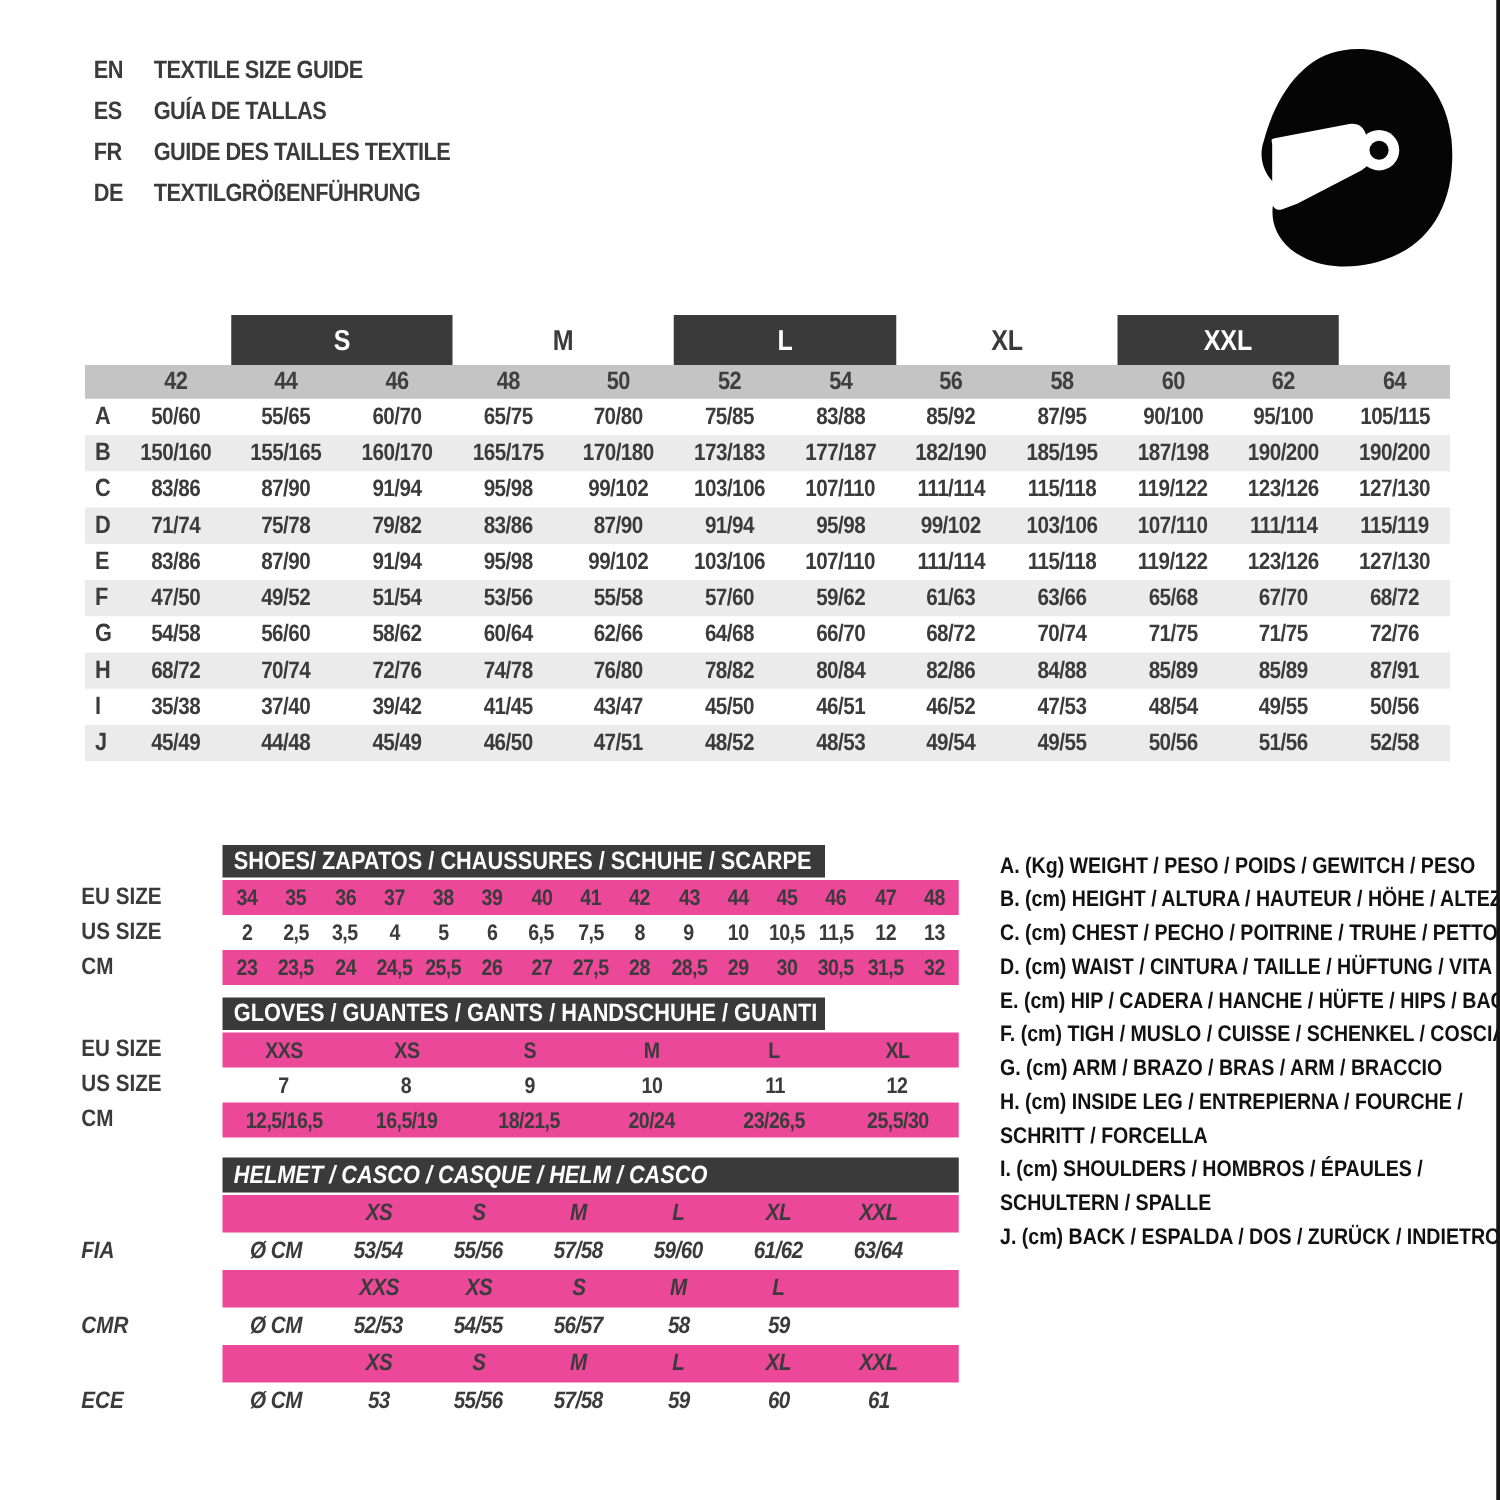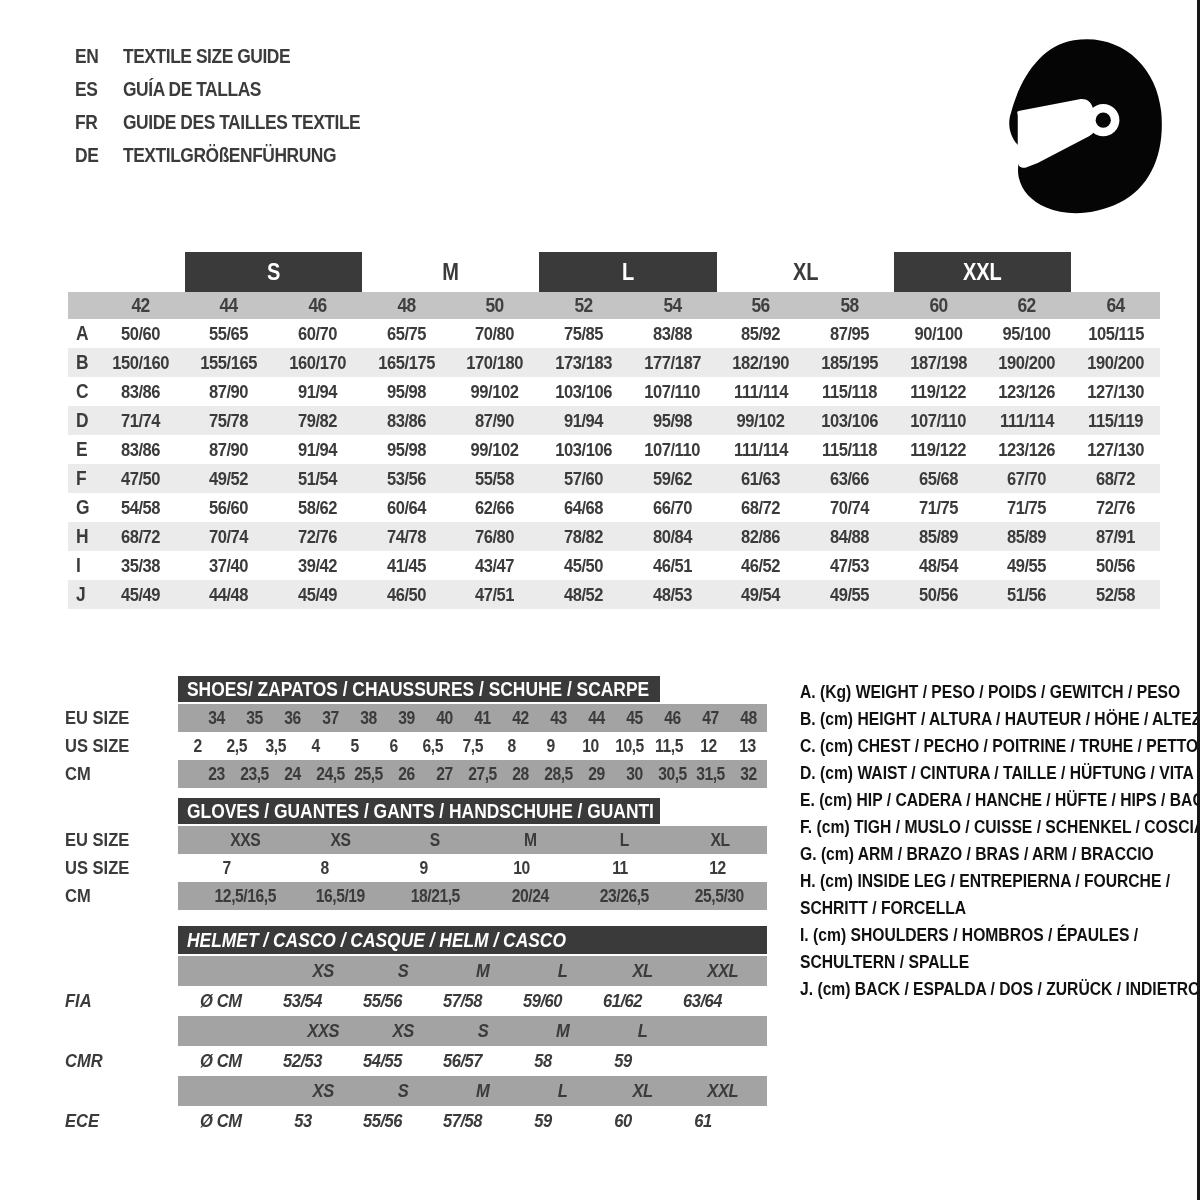--- a/index.html
+++ b/index.html
@@ -32,21 +32,21 @@
 
   
   .btable { position: absolute; left: 65px; width: 702px; }
   .brow { display: flex; align-items: stretch; height: 28px; }
   .hrowh .brow, .btable.hel .brow { height: 30px; }
   .btable.hel .brow { height: 30px; font-style: italic; }
   .blabel { width: 113px; display: flex; align-items: center; font-size: 19px; }
   .tbar { background: #3a3a3a; color: #fff; display: flex; align-items: center; padding-left: 9px; font-size: 20px; width: 482px; margin-bottom: 2px; }
   .tbar.wide { width: 589px; }
   .bgrid { flex: 1; display: grid; align-items: center; }
-  .bgrid.g { background: #a3a3a3; padding-left: 20px; }
+  .bgrid.g { background: #ec4899; }
   .bcell { text-align: center; font-size: 18px; letter-spacing: -0.5px; }
   .cols15 { grid-template-columns: repeat(15, 1fr); }
   .cols6  { grid-template-columns: repeat(6, 1fr); }
   .cols7h { grid-template-columns: 85px repeat(6, 80px); }
   .cols7h .bcell { font-size: 19px; }
 
   
   .legend { position: absolute; left: 800px; top: 679px; width: 395px; }
   .lline { height: 27px; display: flex; align-items: center; font-size: 18px; color: #111; }
 

